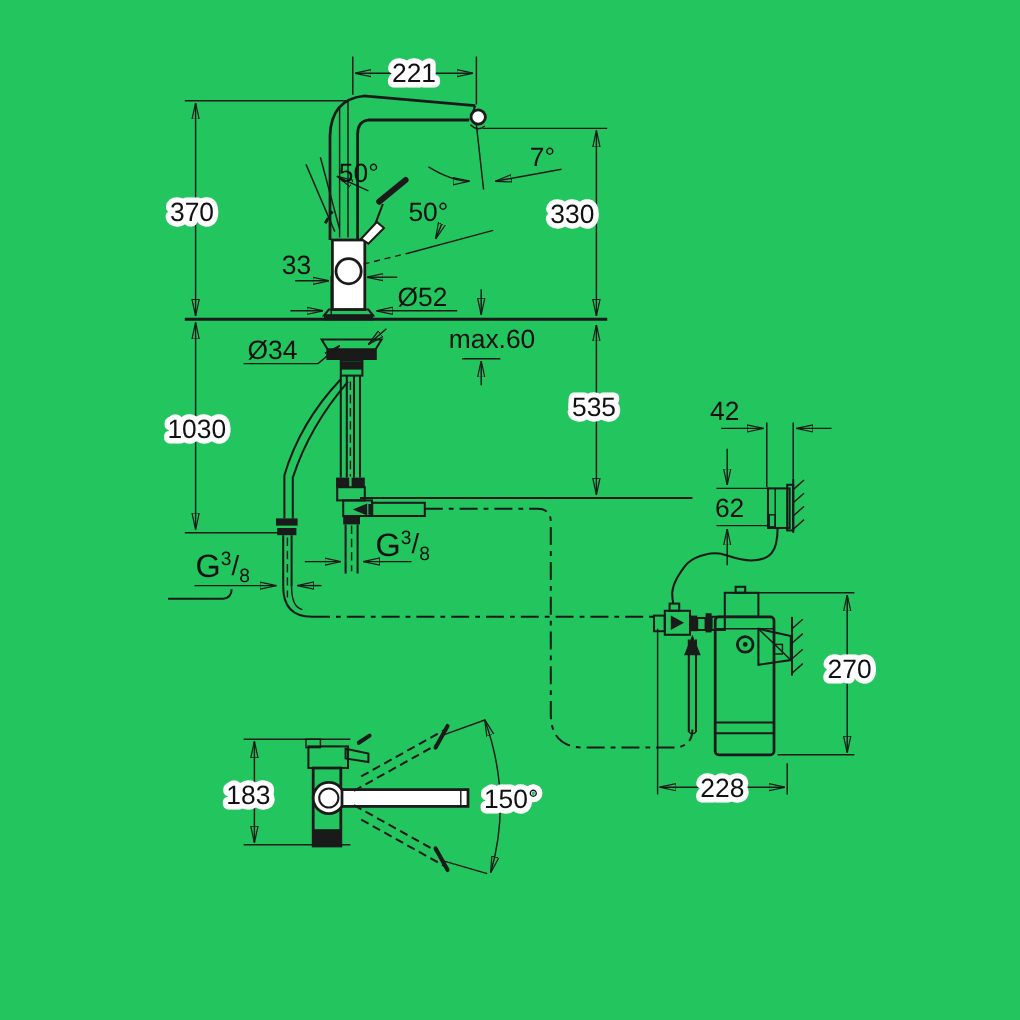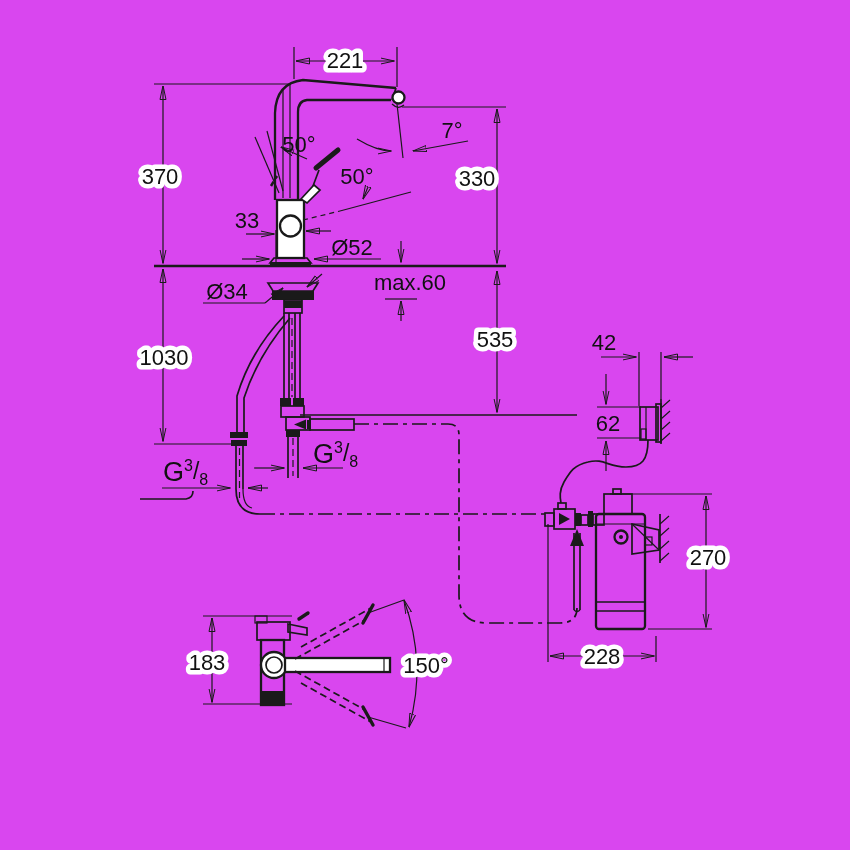--- a/index.html
+++ b/index.html
@@ -1,16 +1,16 @@
 <!DOCTYPE html>
 <html><head>
 <meta charset="utf-8">
 <style>
   html,body{margin:0;padding:0;background:#ffffff;}
-  .canvas{width:850px;height:850px;background:#d946ef;position:relative;overflow:hidden;}
+  .canvas{width:850px;height:850px;background:#22c55e;position:relative;overflow:hidden;}
   svg{display:block;}
   svg *{vector-effect:none;}
   path,line,rect,circle,polyline{stroke:#1a1a1a;fill:none;}
   .s1{stroke-width:1.2;}
   .s15{stroke-width:1.7;}
   .s2{stroke-width:2.3;}
   .s25{stroke-width:2.6;}
   .thick{stroke-width:5;stroke-linecap:round;}
   .cap3{stroke-width:3.4;stroke-linecap:round;}
   .fillk{fill:#1a1a1a;stroke:none;}

